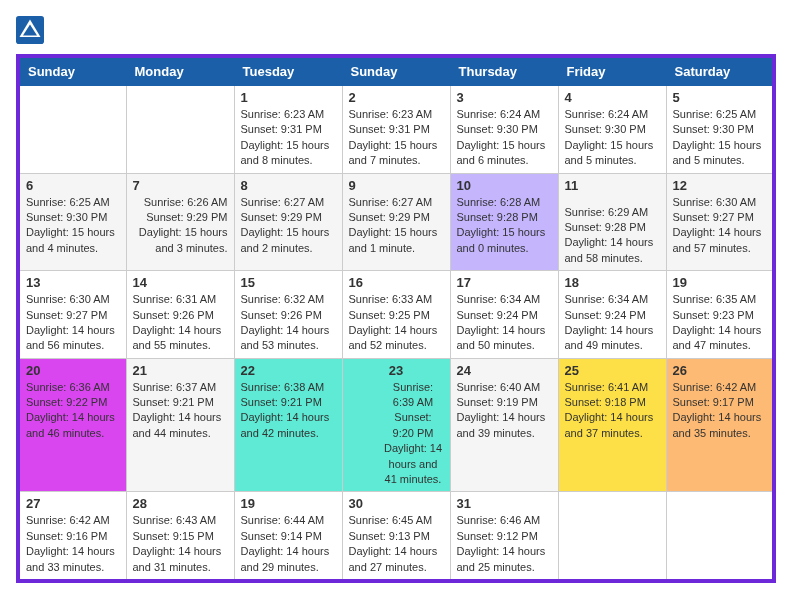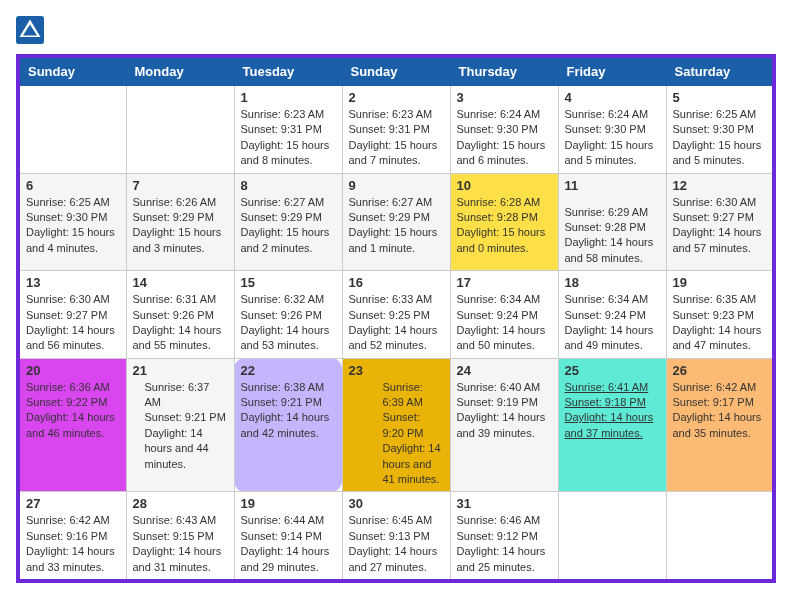--- a/index.html
+++ b/index.html
@@ -153,37 +153,37 @@
       </tr>
       <tr>
         <td style="background: rgb(245, 245, 245);">
           <span class="day-num">6</span>
           <div class="day-info" style="white-space: pre-line;">Sunrise: 6:25 AM
 Sunset: 9:30 PM
 Daylight: 15 hours and 4 minutes.</div>
         </td>
         <td style="background: rgb(245, 245, 245);">
           <span class="day-num">7</span>
-          <div class="day-info" style="white-space: pre-line;">Sunrise: 6:26 AM
+          <div class="day-info" style="white-space: pre-line; text-align: right;">Sunrise: 6:26 AM
 Sunset: 9:29 PM
 Daylight: 15 hours and 3 minutes.</div>
         </td>
         <td style="background: rgb(245, 245, 245);">
           <span class="day-num">8</span>
           <div class="day-info" style="white-space: pre-line;">Sunrise: 6:27 AM
 Sunset: 9:29 PM
 Daylight: 15 hours and 2 minutes.</div>
         </td>
         <td style="background: rgb(245, 245, 245);">
           <span class="day-num">9</span>
           <div class="day-info" style="white-space: pre-line;">Sunrise: 6:27 AM
 Sunset: 9:29 PM
 Daylight: 15 hours and 1 minute.</div>
         </td>
-        <td style="background: #fde047;">
+        <td style="background: #c4b5fd;">
           <span class="day-num">10</span>
           <div class="day-info" style="white-space: pre-line;">Sunrise: 6:28 AM
 Sunset: 9:28 PM
 Daylight: 15 hours and 0 minutes.</div>
         </td>
         <td style="background: rgb(245, 245, 245);">
           <span class="day-num">11</span>
           <div class="day-info" style="white-space: pre-line; margin-top: 12px;">Sunrise: 6:29 AM
 Sunset: 9:28 PM
 Daylight: 14 hours and 58 minutes.</div>
@@ -241,45 +241,45 @@
       </tr>
       <tr>
         <td style="background: #d946ef;">
           <span class="day-num">20</span>
           <div class="day-info" style="white-space: pre-line;">Sunrise: 6:36 AM
 Sunset: 9:22 PM
 Daylight: 14 hours and 46 minutes.</div>
         </td>
         <td style="background: rgb(245, 245, 245);">
           <span class="day-num">21</span>
-          <div class="day-info" style="white-space: pre-line; margin-left: 12px;">Sunrise: 6:37 AM
+          <div class="day-info" style="white-space: pre-line;">Sunrise: 6:37 AM
 Sunset: 9:21 PM
 Daylight: 14 hours and 44 minutes.</div>
         </td>
-        <td style="background: #c4b5fd; border-radius: 11px;">
+        <td style="background: #5eead4;">
           <span class="day-num">22</span>
           <div class="day-info" style="white-space: pre-line;">Sunrise: 6:38 AM
 Sunset: 9:21 PM
 Daylight: 14 hours and 42 minutes.</div>
         </td>
-        <td style="background: #eab308;">
+        <td style="background: #5eead4; text-align: center;">
           <span class="day-num">23</span>
           <div class="day-info" style="white-space: pre-line; margin-left: 34px;">Sunrise: 6:39 AM
 Sunset: 9:20 PM
 Daylight: 14 hours and 41 minutes.</div>
         </td>
         <td style="background: rgb(245, 245, 245);">
           <span class="day-num">24</span>
           <div class="day-info" style="white-space: pre-line;">Sunrise: 6:40 AM
 Sunset: 9:19 PM
 Daylight: 14 hours and 39 minutes.</div>
         </td>
-        <td style="background: #5eead4;">
+        <td style="background: #fde047;">
           <span class="day-num">25</span>
-          <div class="day-info" style="white-space: pre-line; text-decoration: underline;">Sunrise: 6:41 AM
+          <div class="day-info" style="white-space: pre-line;">Sunrise: 6:41 AM
 Sunset: 9:18 PM
 Daylight: 14 hours and 37 minutes.</div>
         </td>
         <td style="background: #fdba74;">
           <span class="day-num">26</span>
           <div class="day-info" style="white-space: pre-line;">Sunrise: 6:42 AM
 Sunset: 9:17 PM
 Daylight: 14 hours and 35 minutes.</div>
         </td>
       </tr>

